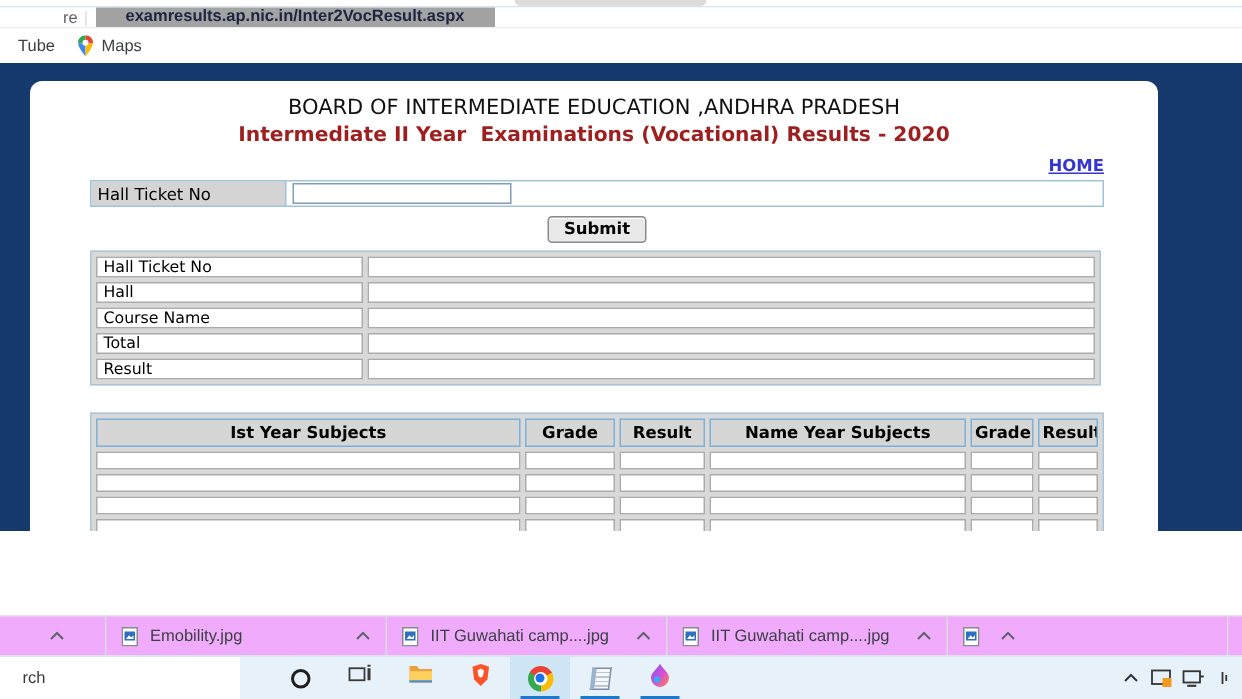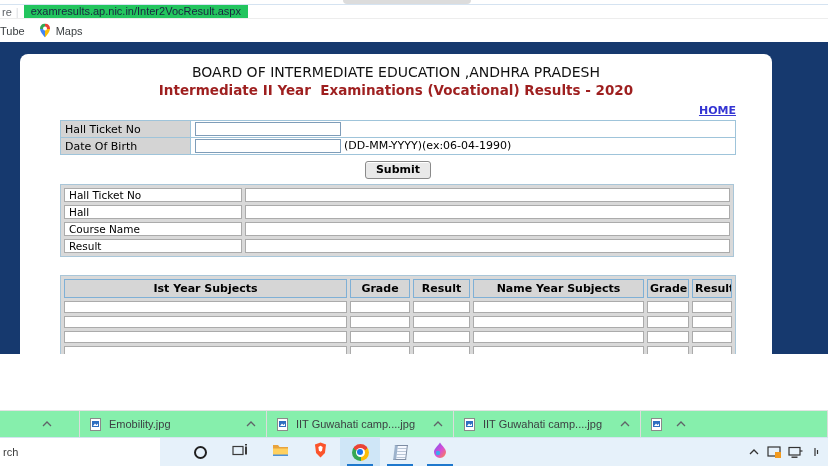--- a/index.html
+++ b/index.html
@@ -5,25 +5,25 @@
   html,body{margin:0;padding:0;}
   #screen{position:relative;width:828px;height:466px;overflow:hidden;background:#fff;
           font-family:"Liberation Sans",sans-serif;-webkit-font-smoothing:antialiased;}
 
   
   .top-strip{position:absolute;top:0;left:0;right:0;height:5px;background:#fff;}
   .tab-stub{position:absolute;top:0;left:343px;width:128px;height:4px;background:#dcdcdc;border-radius:0 0 5px 5px;}
   .hairline{position:absolute;top:4px;left:0;right:0;height:1px;background:#d5e3f1;}
   .addr-row{position:absolute;top:5px;left:0;right:0;height:14px;background:#fff;display:flex;align-items:center;
             font-size:11px;border-bottom:1px solid #ededed;padding-left:2px;box-sizing:border-box;}
-  .sec-frag{color:#5f6368;}
+  .sec-frag{color:#5f6368;margin-left:40px;}
   .addr-sep{color:#dadce0;margin:0 5px 0 4px;}
-  .url-sel{background:#22c55e;color:#1b2440;padding:0 7px;line-height:13px;font-weight:normal;}
+  .url-sel{background:#a3a3a3;color:#1b2440;padding:0 20px;line-height:13px;font-weight:bold;}
   .bm-row{position:absolute;top:19px;left:0;right:0;height:23px;background:#fff;display:flex;align-items:center;
-          font-size:11px;color:#3c4043;padding-left:0;box-sizing:border-box;}
+          font-size:11px;color:#3c4043;padding-left:12px;box-sizing:border-box;}
   .bm-item{display:flex;align-items:center;margin-right:14px;}
   .bm-item .ic{margin-right:5px;display:inline-flex;}
 
   
   .page{position:absolute;top:42px;left:0;right:0;height:312px;background:#16396e;overflow:hidden;}
   .panel{position:absolute;left:20px;right:56px;top:12px;bottom:0;background:#fff;border-radius:8px 8px 0 0;
          overflow:hidden;font-family:"DejaVu Sans",sans-serif;}
   .t1{margin:10px 0 0 0;text-align:center;font-size:14px;color:#111;white-space:pre;}
   .t2{margin:2px 0 0 0;text-align:center;font-size:13.5px;font-weight:bold;color:#9e1f1f;white-space:pre;}
   .home-row{text-align:right;margin:1px 36px 0 0;}
@@ -46,34 +46,34 @@
                 border:1px solid #a9c6d8;table-layout:fixed;}
   table.gridtbl td{background:#fff;border:1px solid #ababab;font-size:10.5px;color:#000;
                    padding:0 4px;height:12px;overflow:hidden;}
   table.res td.rlabel{width:168px;}
   table.sub{margin-top:18px;}
   table.sub th{background:#d6d6d6;border:1px solid #7fb0d6;font-size:11px;font-weight:bold;color:#000;
                height:17px;padding:0 2px;overflow:hidden;}
   table.sub td{height:10px;}
 
   
-  .shelf{position:absolute;top:410px;left:0;right:0;height:27px;background:#86efac;border-top:1px solid #e3e3e3;
-         display:flex;align-items:stretch;font-size:11px;color:#3c4043;box-sizing:border-box;justify-content:flex-end;}
+  .shelf{position:absolute;top:410px;left:0;right:0;height:27px;background:#f0abfc;border-top:1px solid #e3e3e3;
+         display:flex;align-items:stretch;font-size:11px;color:#3c4043;box-sizing:border-box;}
   .shelf-stub{width:70px;display:flex;align-items:center;justify-content:center;cursor:pointer;}
   .shelf-sep{width:1px;background:#dcdcdc;}
   .shelf-item{width:186px;display:flex;align-items:center;padding:0 10px;box-sizing:border-box;cursor:pointer;}
   .file-ic{margin-right:8px;display:inline-flex;flex:none;}
   .fname{flex:1;white-space:nowrap;overflow:hidden;}
   .chev{display:inline-flex;flex:none;margin-left:6px;}
 
   
   .taskbar{position:absolute;top:437px;left:0;right:0;height:29px;background:#e6f1fa;border-top:1px solid #d4e4f0;
            display:flex;align-items:center;box-sizing:border-box;}
   .tb-search{width:160px;height:28px;background:#fff;display:flex;align-items:center;font-size:11px;color:#3a3a3a;
-             padding-left:3px;box-sizing:border-box;cursor:text;}
+             padding-left:15px;box-sizing:border-box;cursor:text;}
   .tb-icons{display:flex;margin-left:20px;height:100%;}
   .tb-btn{position:relative;width:40px;height:100%;display:flex;align-items:center;justify-content:center;cursor:pointer;}
   .tb-btn.active{background:#cfe6f7;}
   .tb-btn .uline{position:absolute;bottom:0;left:7px;right:7px;height:2px;background:#1e78cd;}
   .cortana-ring{width:13px;height:13px;border:2px solid #1f1f1f;border-radius:50%;box-sizing:border-box;}
   .chrome-ball{position:relative;width:17px;height:17px;border-radius:50%;
                background:conic-gradient(from 300deg,#ea4335 0 120deg,#fbbc05 120deg 240deg,#34a853 240deg 360deg);}
   .chrome-ball:before{content:"";position:absolute;left:4px;top:4px;width:9px;height:9px;background:#fff;border-radius:50%;}
   .chrome-ball:after{content:"";position:absolute;left:5.5px;top:5.5px;width:6px;height:6px;background:#1a73e8;border-radius:50%;}
   .notepad-ic{width:13px;height:15px;background:#f6f9ff;border:1px solid #7d8ca3;transform:skewX(-7deg);
@@ -130,45 +130,43 @@
       </div>
 
       <table class="form">
         <tbody>
             <tr>
           <td class="flabel">Hall Ticket No</td>
           <td class="fval">
             <input class="txt" type="text" value="" style="">
           </td>
         </tr>
-        <tr>
-          <td class="flabel">Date Of Birth</td>
-          <td class="fval">
-            <input class="txt" type="text" value="" style=""><span class="hint">(DD-MM-YYYY)(ex:06-04-1990)</span>
-          </td>
-        </tr>
       </tbody>
         </table>
 
       <div class="submit-row">
         <button class="submit">Submit</button>
       </div>
 
       <table class="gridtbl res">
         <tbody>
             <tr>
               <td class="rlabel">Hall Ticket No</td>
               <td></td>
             </tr>
         <tr>
               <td class="rlabel">Hall</td>
               <td></td>
             </tr>
         <tr>
               <td class="rlabel">Course Name</td>
+              <td></td>
+            </tr>
+        <tr>
+              <td class="rlabel">Total</td>
               <td></td>
             </tr>
         <tr>
               <td class="rlabel">Result</td>
               <td></td>
             </tr>
       </tbody>
         </table>
 
       <table class="gridtbl sub">

